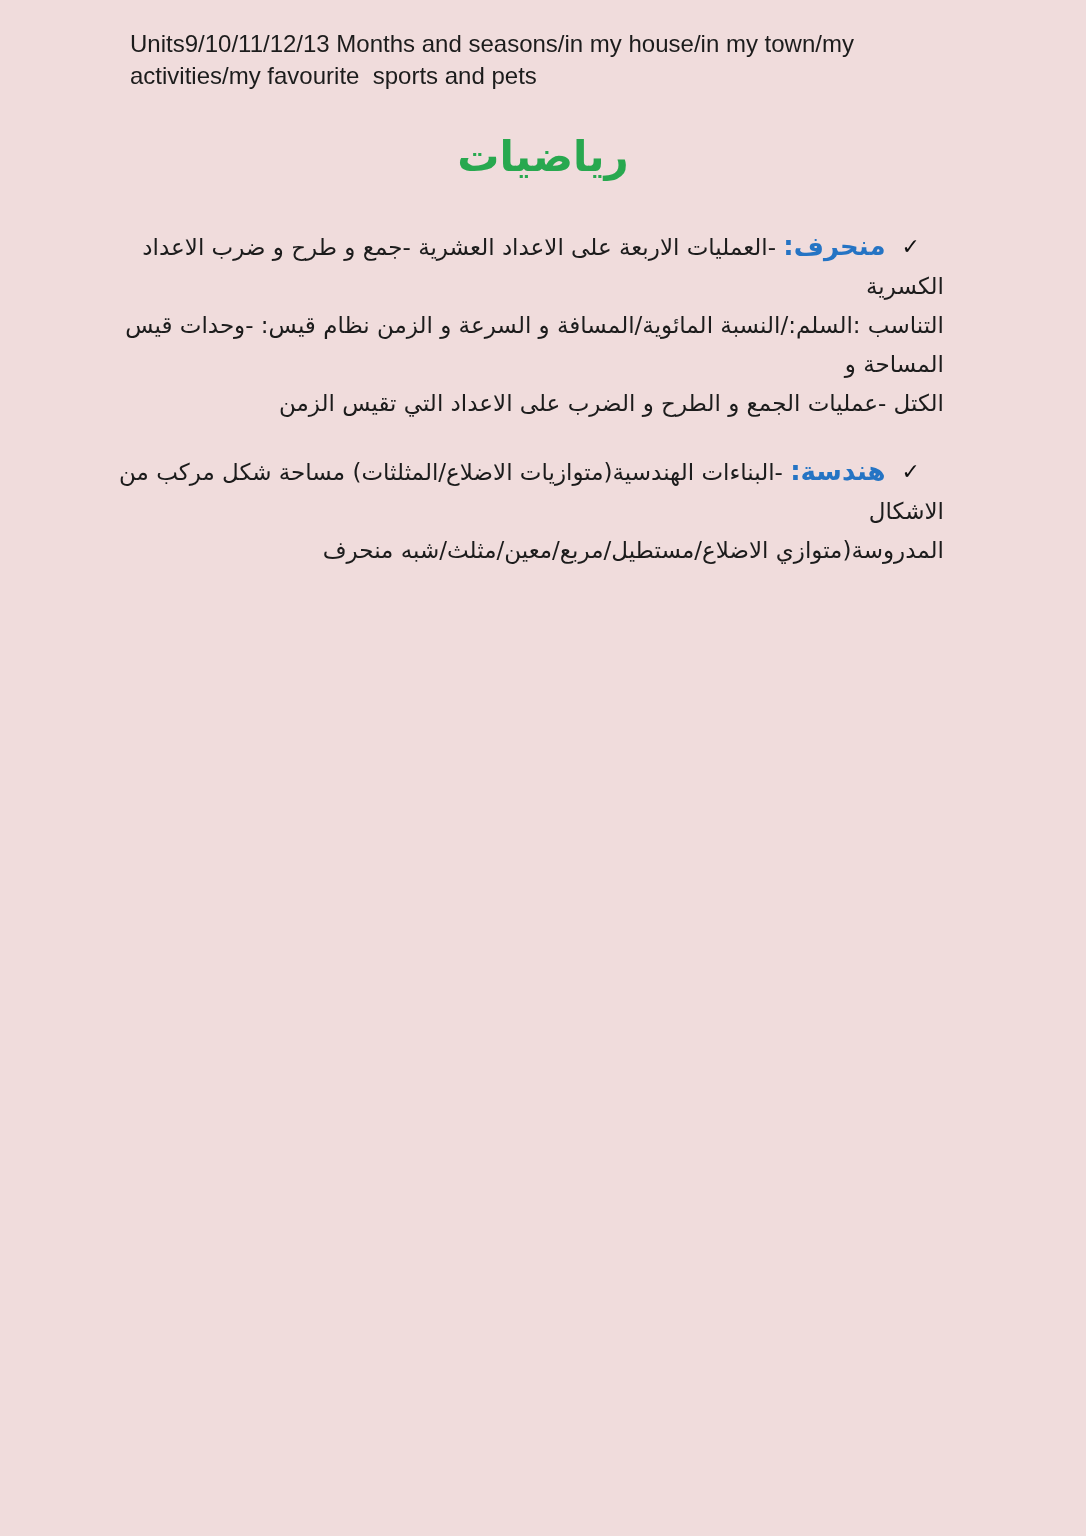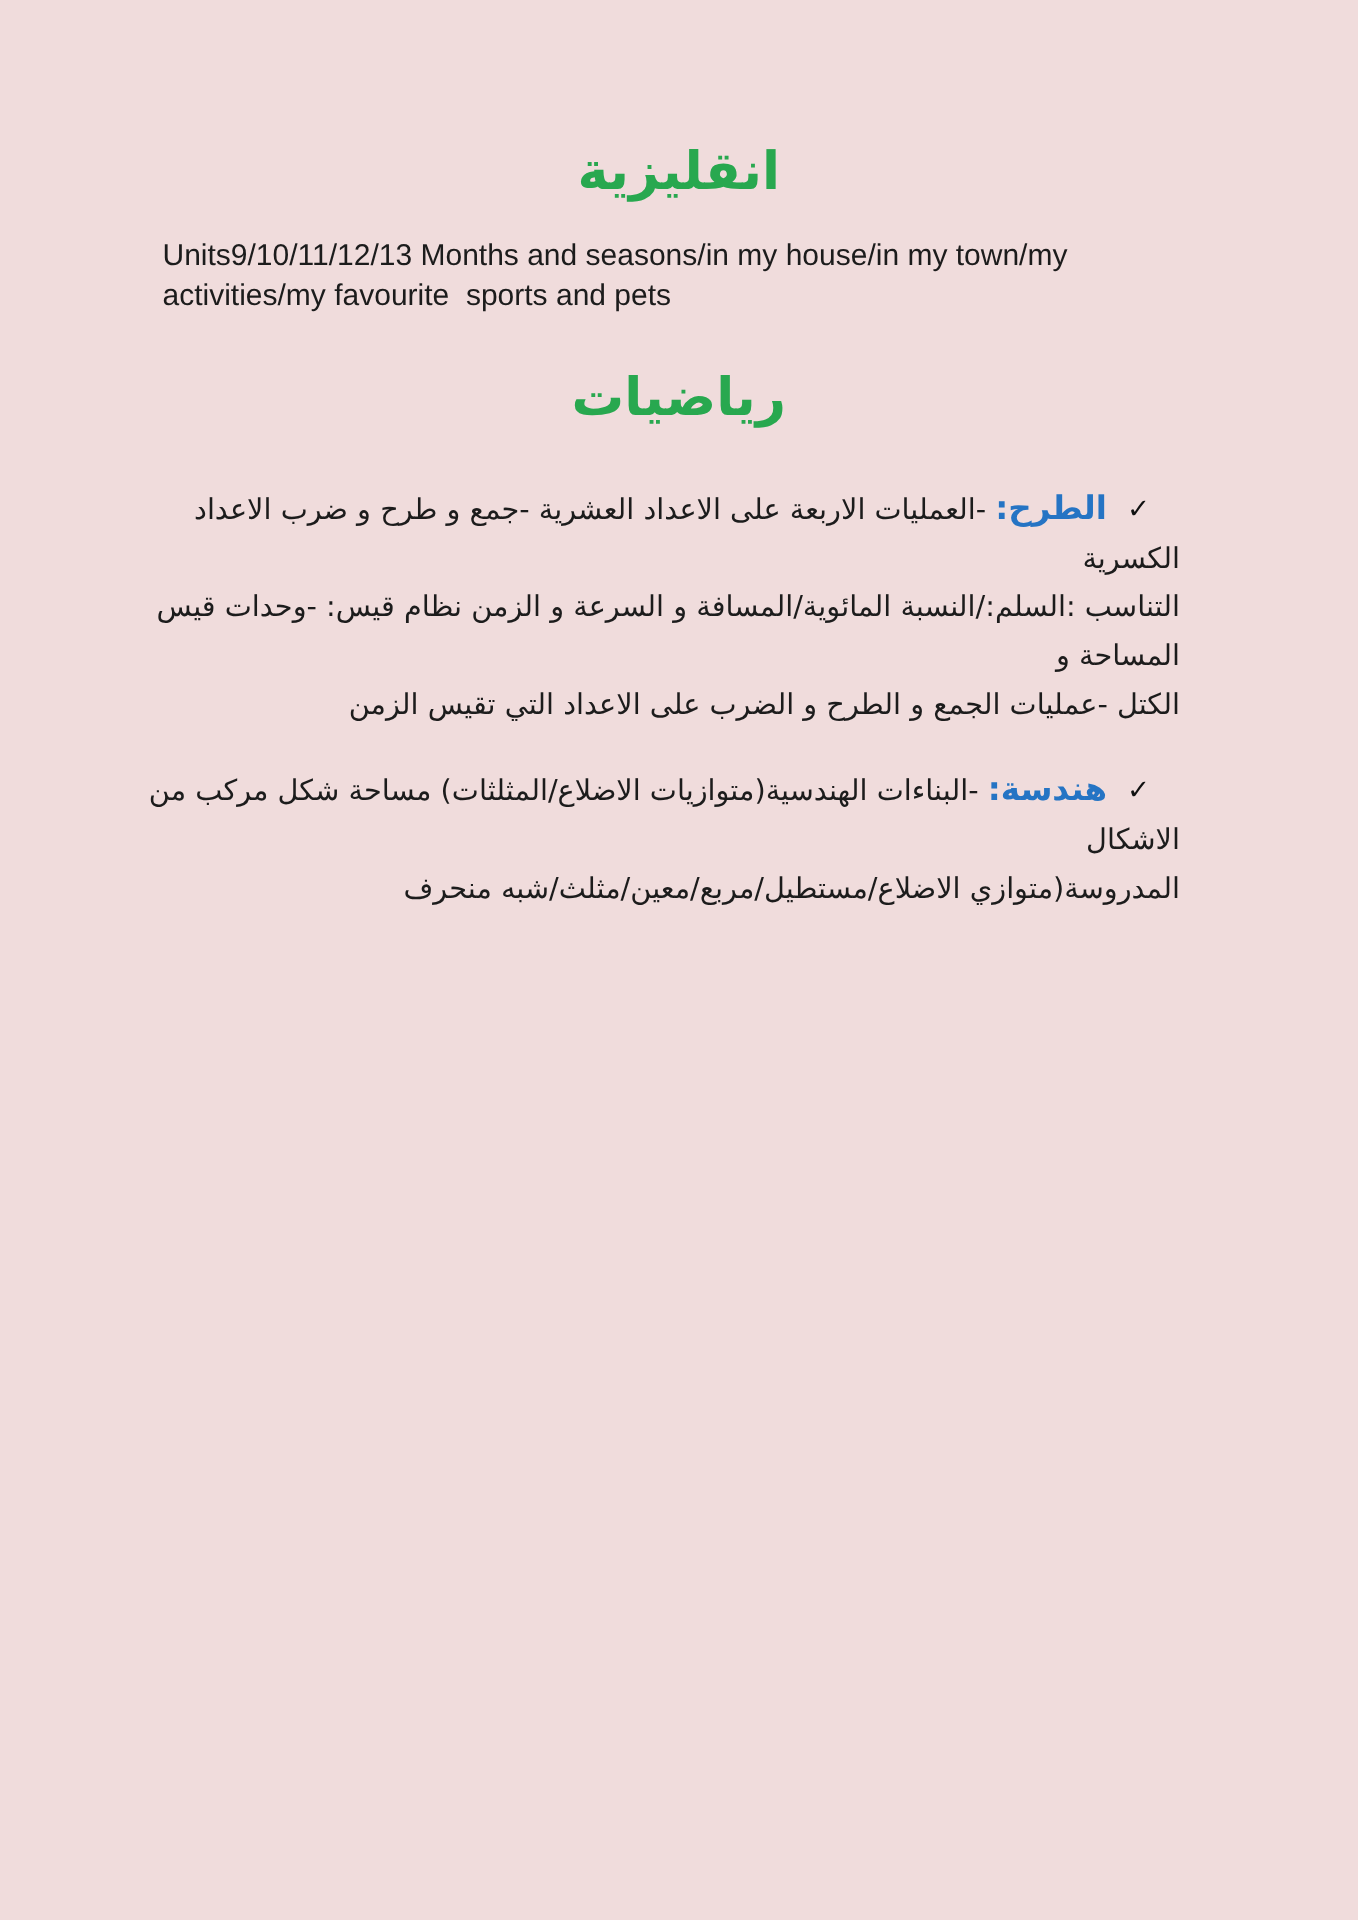--- a/index.html
+++ b/index.html
@@ -66,31 +66,30 @@
   .topic-text {
     white-space: pre-wrap;
     color: var(--text, #1c1c1c);
   }
 </style>
 </head>
 <body style="--background: #f0dcdc; --heading: #28a84f; --label: #2574c4; --text: #1c1c1c;">
 
 <div class="page">
 
-  <h1 class="subject-heading english">انقليزية</h1>
 
   <p class="english-paragraph">Units9/10/11/12/13 Months and seasons/in my house/in my town/my
 activities/my favourite  sports and pets</p>
 
   <h1 class="subject-heading math">رياضيات</h1>
 
   <div class="topics-list">
 
     <div class="check-item">
-      <span class="check-icon">✓</span><span class="topic-label">الطرح:</span> <span class="topic-text">-العمليات الاربعة على الاعداد العشرية -جمع و طرح و ضرب الاعداد الكسرية
+      <span class="check-icon">✓</span><span class="topic-label">منحرف:</span> <span class="topic-text">-العمليات الاربعة على الاعداد العشرية -جمع و طرح و ضرب الاعداد الكسرية
 التناسب :السلم:/النسبة المائوية/المسافة و السرعة و الزمن نظام قيس: -وحدات قيس المساحة و
 الكتل -عمليات الجمع و الطرح و الضرب على الاعداد التي تقيس الزمن</span>
     </div>
 
     <div class="check-item">
       <span class="check-icon">✓</span><span class="topic-label">هندسة:</span> <span class="topic-text">-البناءات الهندسية(متوازيات الاضلاع/المثلثات) مساحة شكل مركب من الاشكال
 المدروسة(متوازي الاضلاع/مستطيل/مربع/معين/مثلث/شبه منحرف</span>
     </div>
 
   </div>

